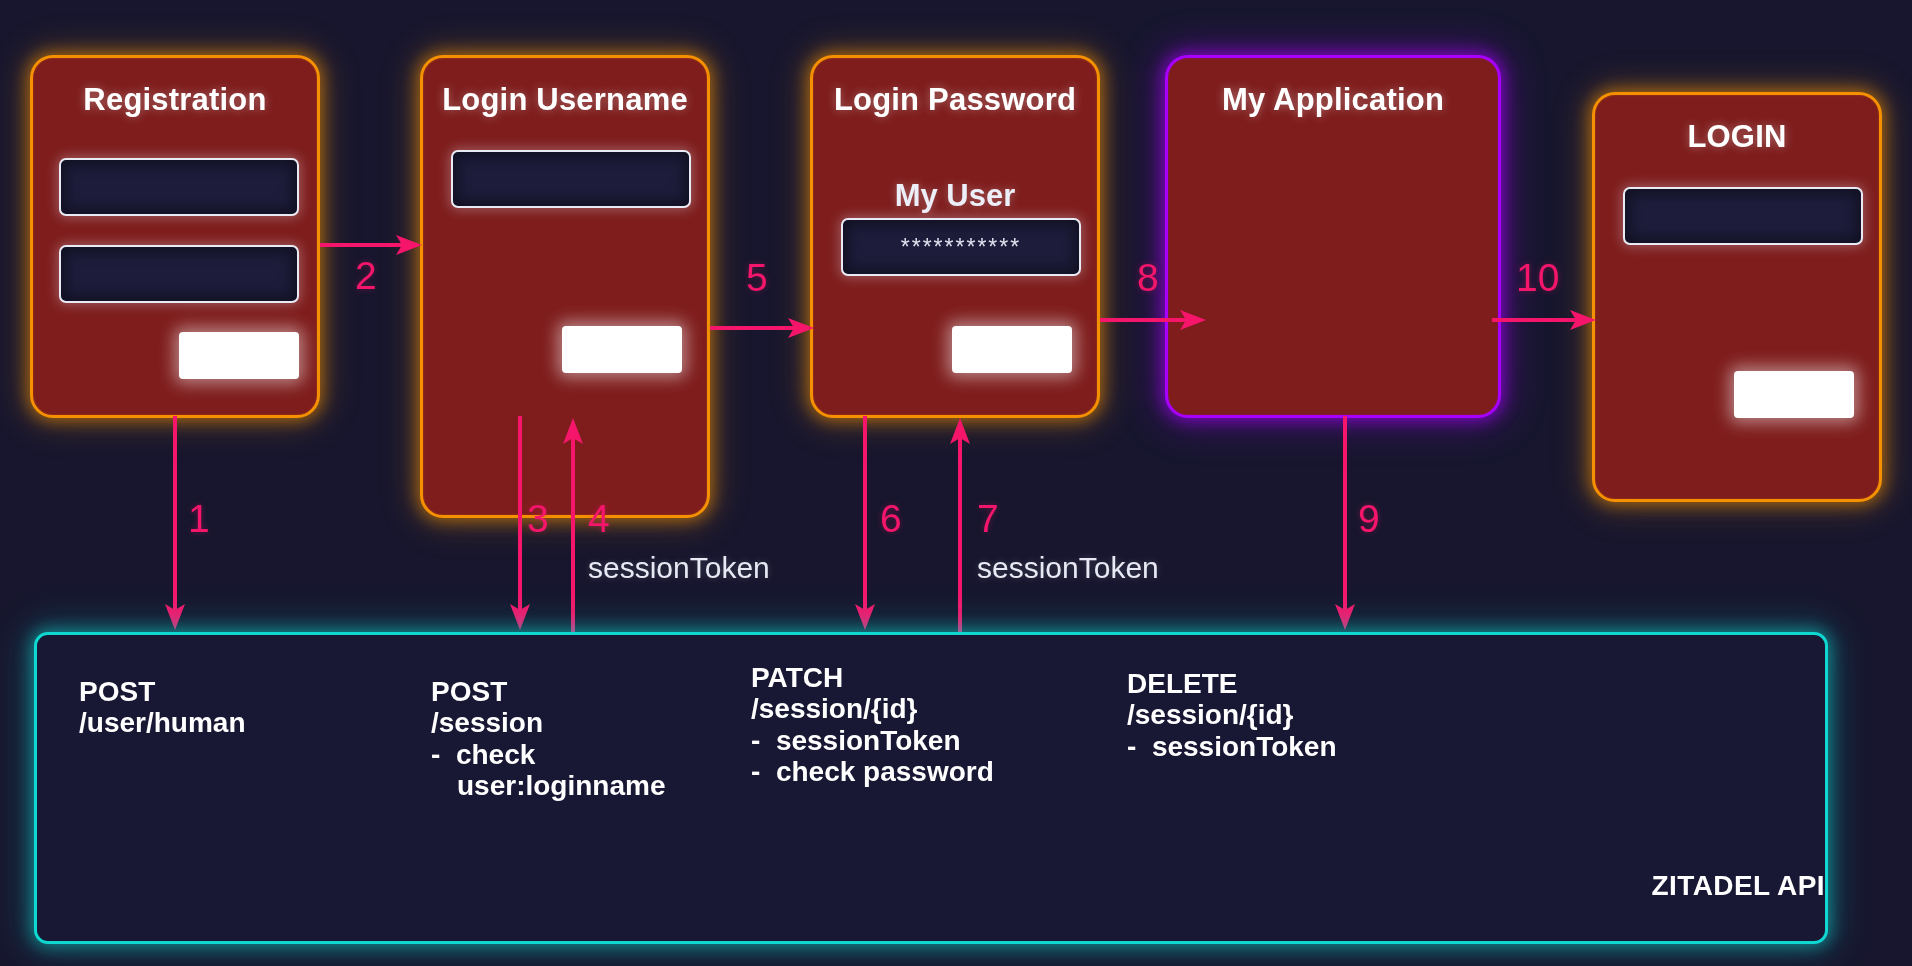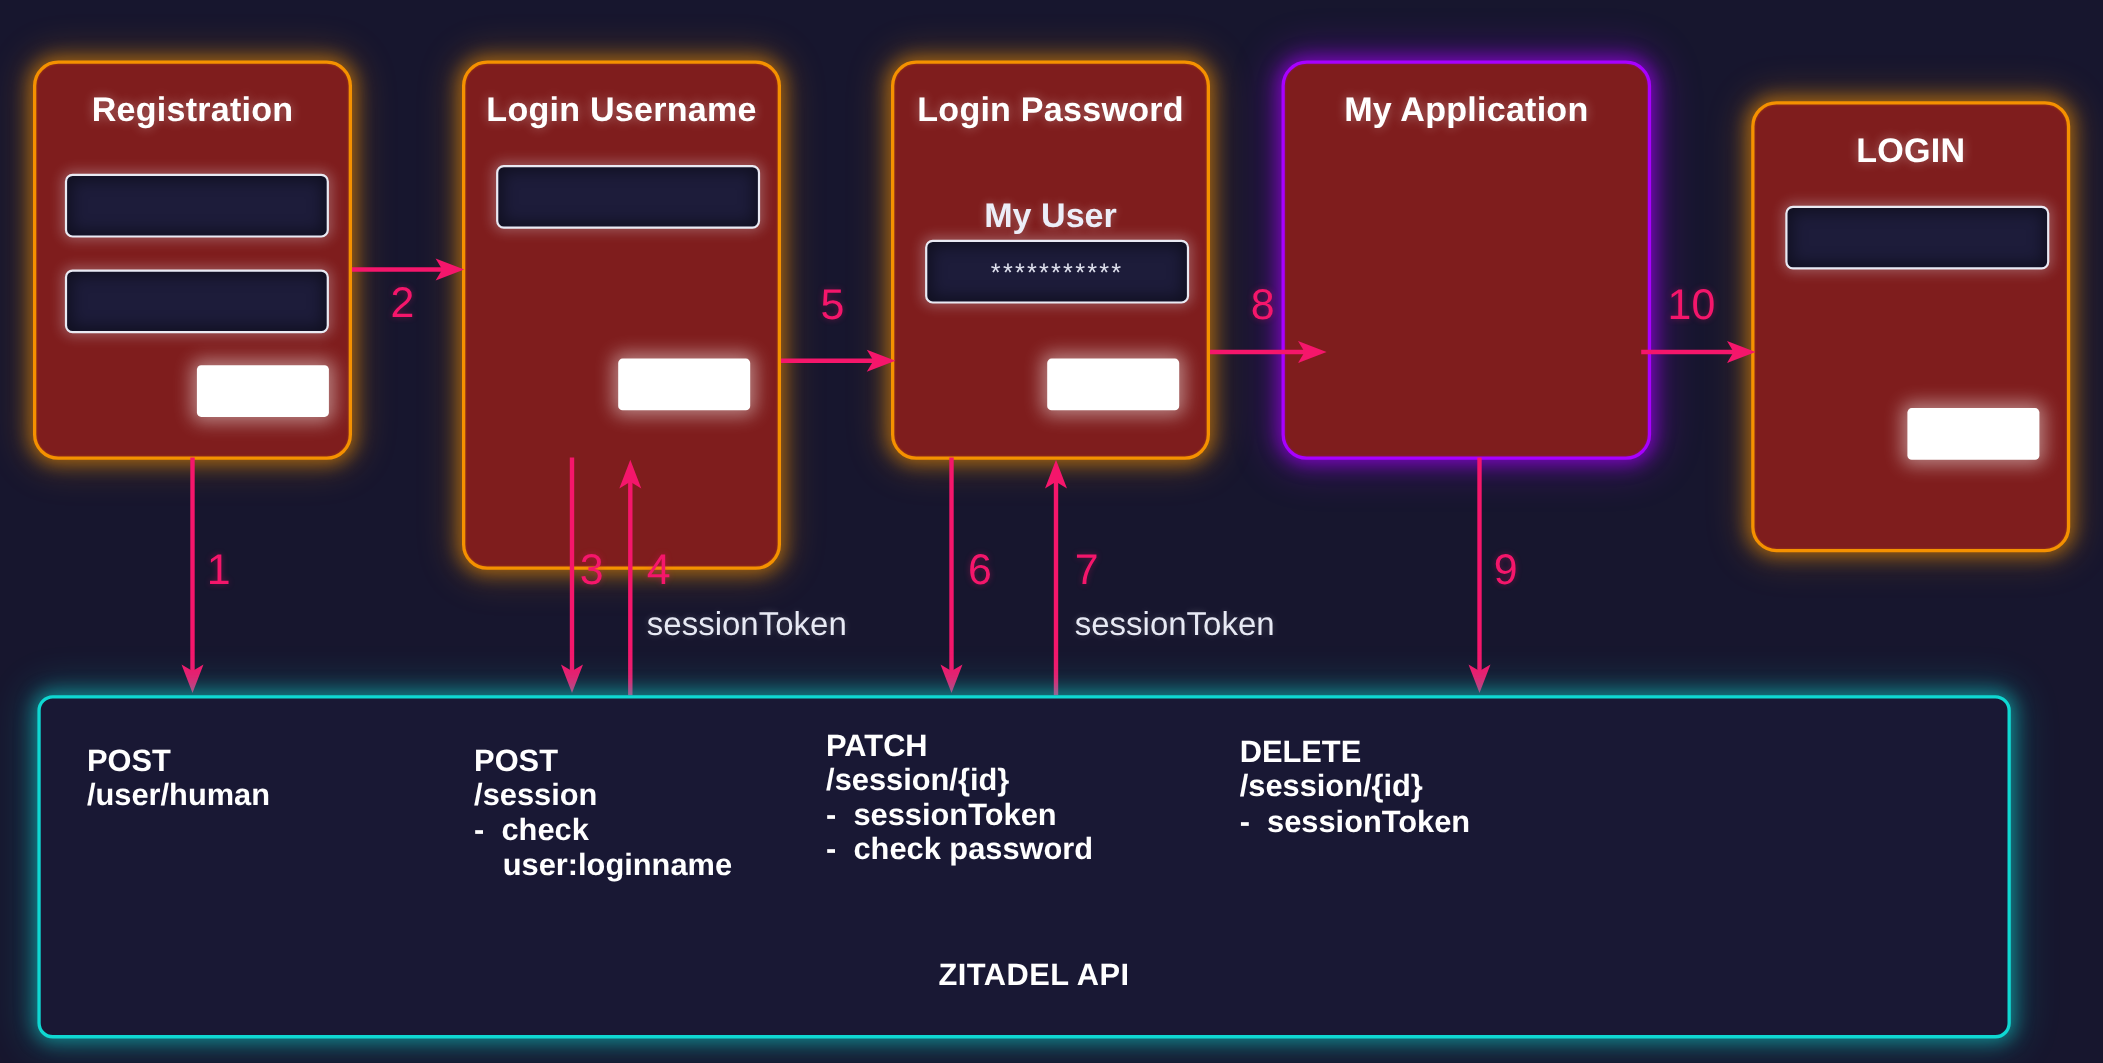--- a/index.html
+++ b/index.html
@@ -75,21 +75,21 @@
     border-radius:14px;
     background:#191834;
     box-sizing:border-box;
     box-shadow:0 0 16px 3px rgba(15,216,210,.5),
                0 0 36px 10px rgba(15,216,210,.2);
   }
   .api-block{position:absolute;color:#ffffff;font-weight:bold;font-size:28px;line-height:1.12;}
   .api-block .ln{white-space:pre;}
   .api-block .ind{padding-left:26px;}
   #api-footer{
-    position:absolute;left:0;right:0;text-align:center;
+    position:absolute;left:0;right:0;text-align:right;
     color:#ffffff;font-weight:bold;font-size:28px;letter-spacing:.4px;padding-left:18px;
   }
 
   
   .arrow{position:absolute;}
   .arrow svg{display:block;overflow:visible;}
   .num{
     position:absolute;color:#f5166b;font-size:39px;font-weight:400;
     text-shadow:0 0 6px rgba(245,22,107,.35);
   }

